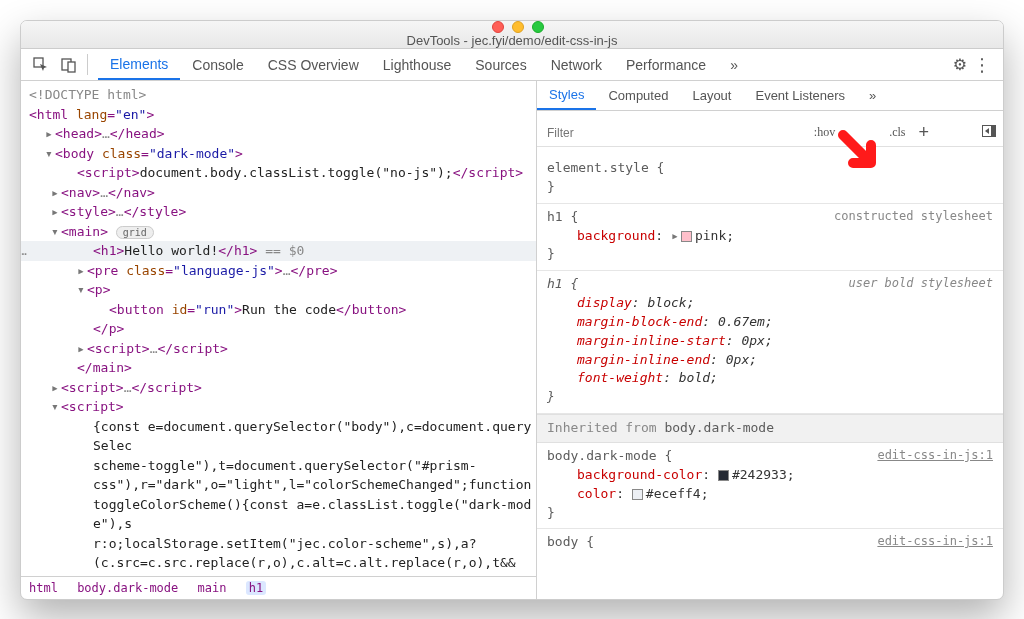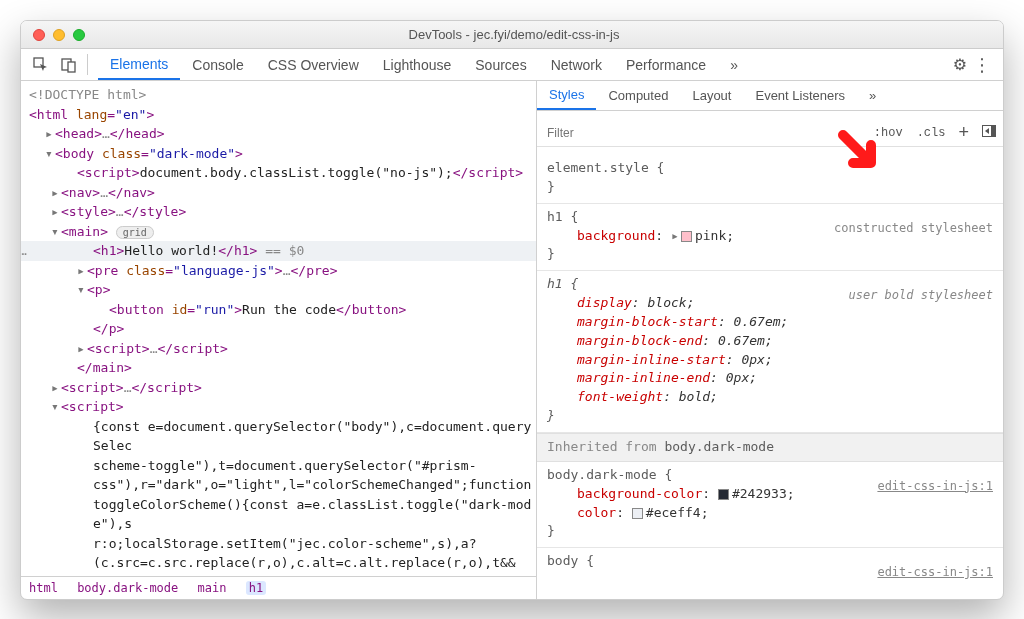--- a/index.html
+++ b/index.html
@@ -22,20 +22,21 @@
   overflow: hidden;
   background: #fff;
 }
 .titlebar {
   height: 28px;
   background: linear-gradient(#f5f5f5,#e8e8e8);
   border-bottom: 1px solid #ccc;
   display: flex;
   align-items: center;
   position: relative;
+  flex-direction: column;
 }
 .traffic { display: flex; gap: 8px; padding-left: 12px; }
 .dot { width: 12px; height: 12px; border-radius: 50%; }
 .dot.r { background: #ff5f57; border:1px solid #e0443e; }
 .dot.y { background: #ffbd2e; border:1px solid #dea123; }
 .dot.g { background: #28c940; border:1px solid #1aad2b; }
 .title { flex:1; text-align:center; color:#555; font-size:13px; }
 .tabbar {
   height: 32px;
   border-bottom: 1px solid #d0d0d0;
@@ -65,26 +66,26 @@
 .row-sel::before{content:"\2026"; position:absolute; left:-2px; color:#888;}
 .tri{display:inline-block; width:10px; color:#777;}
 .breadcrumb{ border-top:1px solid #d0d0d0; padding:4px 8px; font-family:Menlo,Consolas,monospace; font-size:12px; color:#333;}
 .breadcrumb span{ color:#881280; margin-right:12px; cursor:pointer;}
 .breadcrumb span.sel{ background:#dbe7ff; border-radius:3px; padding:0 3px;}
 .styles-tabs{ height:30px; border-bottom:1px solid #d0d0d0; display:flex; align-items:stretch;}
 .stab{ padding:0 12px; display:flex; align-items:center; font-size:13px; color:#555; cursor:pointer;}
 .stab.active{ color:#1a73e8; border-bottom:2px solid #1a73e8;}
 .filterbar{ height:28px; border-bottom:1px solid #e0e0e0; display:flex; align-items:center;}
 .filterbar input{ flex:1; border:none; padding:0 10px; font-size:12px; outline:none; color:#888;}
-.filterbar .pill{ padding:0 7px; color:#555; font-family:Liberation Mono, monospace; font-size:12px; cursor:pointer;}
+.filterbar .pill{ padding:0 7px; color:#555; font-family:Liberation Serif, serif; font-size:12px; cursor:pointer;margin-left:40px;}
 .filterbar .plus{ font-size:18px; color:#555; padding:0 6px; cursor:pointer;}
 .styles-body{ flex:1; overflow:auto; font-family:Menlo,Consolas,monospace; font-size:13px; line-height:1.45;}
 .rule{ border-bottom:1px solid #e6e6e6; padding:4px 10px 6px; position:relative;}
 .sel-tx{ color:#5c5c5c;}
-.src{ position:absolute; right:10px; top:16px; color:#888; font-size:12px;}
+.src{ position:absolute; right:10px; top:4px; color:#888; font-size:12px;}
 .src.u{ text-decoration:underline;}
 .prop{ padding-left:30px; color:#333;}
 .propn{ color:#c80000;}
 .propv{ color:#333;}
 .ua .sel-tx, .ua .propn, .ua .propv, .ua { font-style:italic;}
 .ua .propn{ color:#c80000;}
 .ua .src{ font-style:italic;}
 .swatch{ display:inline-block; width:11px; height:11px; border:1px solid #888; vertical-align:middle; margin-right:3px;}
 .inherited-hdr{ background:#f1f1f1; color:#888; padding:4px 10px; border-bottom:1px solid #e0e0e0; border-top:1px solid #e0e0e0;}
 .inherited-hdr .sel-link{ color:#5c5c5c;}
@@ -216,21 +217,20 @@
           <div class="sel-tx">h1 {</div>
           <div class="prop"><span class="propn">background</span><span>: </span><span class="tri">▸</span><span class="swatch" style="background:#ffc0cb"></span><span class="propv">pink</span><span>;</span></div>
           <div class="sel-tx">}</div>
         </div>
 
         <div class="rule ua">
           <span class="src">user bold stylesheet</span>
           <div class="sel-tx">h1 {</div>
           <div id="ua-props">
               <div class="prop"><span class="propn">display</span>: <span class="propv">block</span>;</div>
-              <div class="prop"><span class="propn">margin-block-start</span>: <span class="propv">0.67em</span>;</div>
               <div class="prop"><span class="propn">margin-block-end</span>: <span class="propv">0.67em</span>;</div>
               <div class="prop"><span class="propn">margin-inline-start</span>: <span class="propv">0px</span>;</div>
               <div class="prop"><span class="propn">margin-inline-end</span>: <span class="propv">0px</span>;</div>
               <div class="prop"><span class="propn">font-weight</span>: <span class="propv">bold</span>;</div>
             </div>
           <div class="sel-tx">}</div>
         </div>
 
         <div class="inherited-hdr">
           <span>Inherited from </span><span class="sel-link">body.dark-mode</span>

